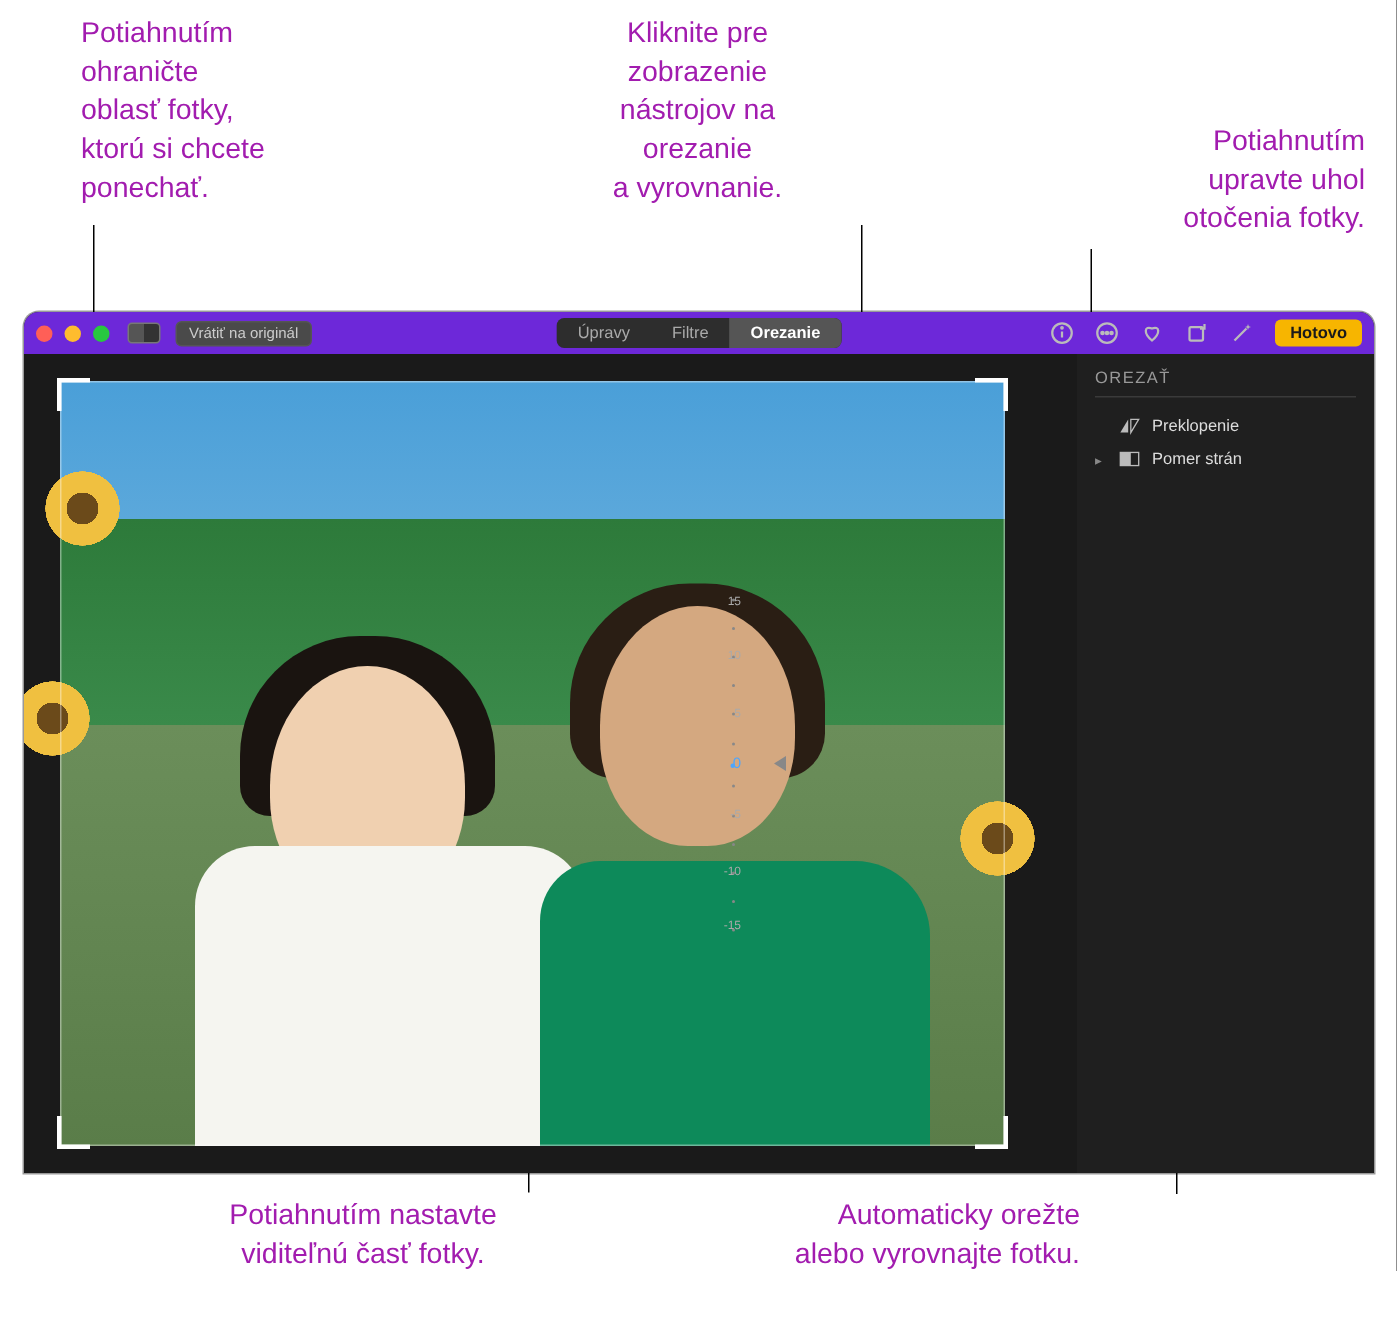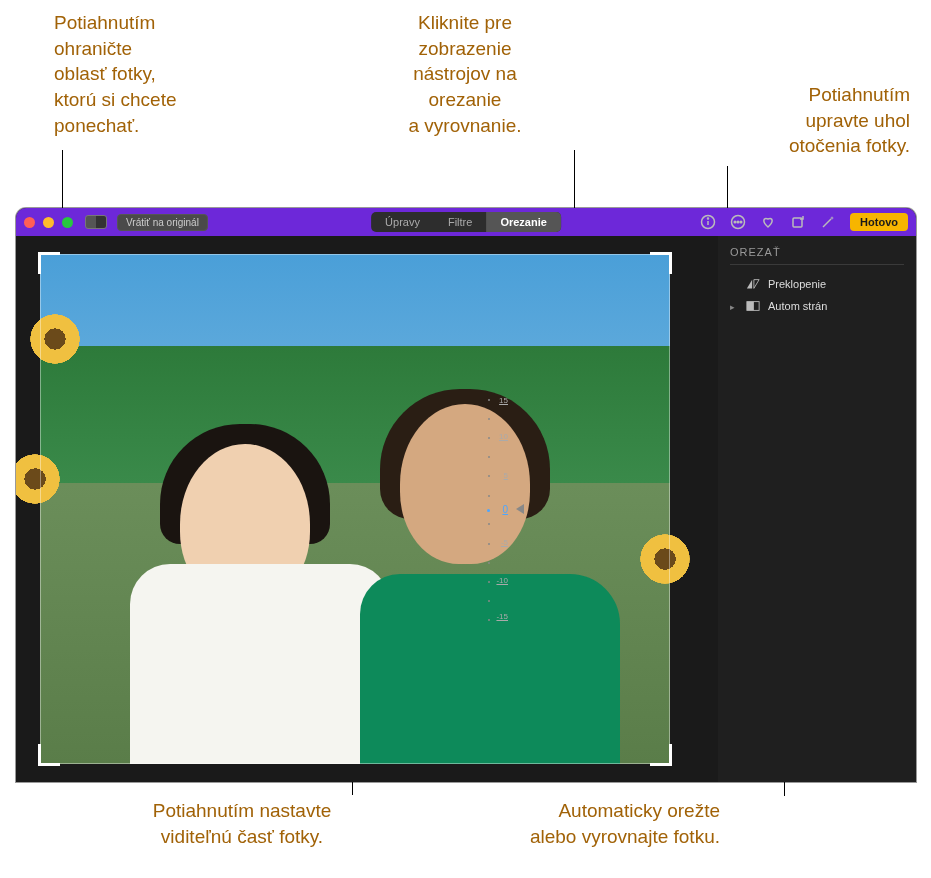--- a/index.html
+++ b/index.html
@@ -10,21 +10,21 @@
       font-family: -apple-system, "Helvetica Neue", Arial, sans-serif;
       position: relative;
       overflow: hidden;
     }
 
     
     .callout {
       position: absolute;
       font-size: 19px;
       line-height: 1.35;
-      color: #a16207;
+      color: #a21caf;
       text-align: left;
     }
     .callout.right { text-align: right; }
     .callout.center { text-align: center; }
 
     .callout-line {
       position: absolute;
       background: #000;
     }
 
@@ -209,22 +209,21 @@
     .dial-arc {
       position:absolute;
       right: 8px;
       top:0; bottom:0;
       width: 40px;
     }
     .dial-tick {
       position:absolute;
       font-size:8px;
       color:#aaa;
-      right:2px;
-      text-decoration:underline;
+      right:16px;
     }
     .dial-dot { position:absolute; width:2px; height:2px; background:#888; border-radius:50%; right:20px;}
     .dial-zero-dot { width:3px;height:3px; background:#4da6ff;}
     .dial-ptr {
       position:absolute; right:-6px; top:50%; transform:translateY(-50%);
       width:0;height:0; border-top:5px solid transparent; border-bottom:5px solid transparent;
       border-right:8px solid #888;
     }
 
     .sidebar {
@@ -383,19 +382,19 @@
           </svg>
         <span>Preklopenie</span>
       </div>
 
       <div class="sb-row">
         <span class="chev">▸</span>
         <svg class="sb-icon" viewBox="0 0 16 12">
             <rect x="1" y="1" width="14" height="10" fill="none" stroke="#bbb"></rect>
             <rect x="1" y="1" width="8" height="10" fill="#bbb"></rect>
           </svg>
-        <span>Autom strán</span>
+        <span>Pomer strán</span>
       </div>
 
     </div>
   </div>
 
 </div>
 
 </body></html>

